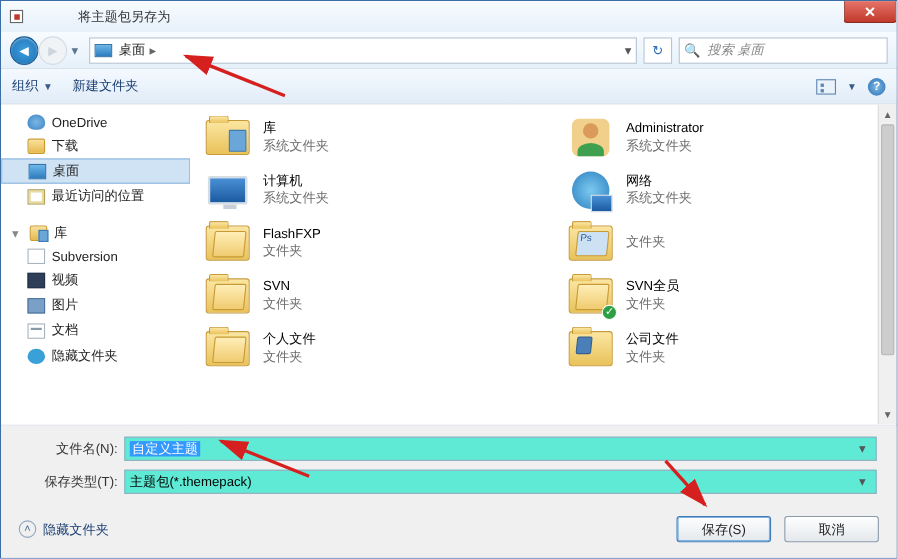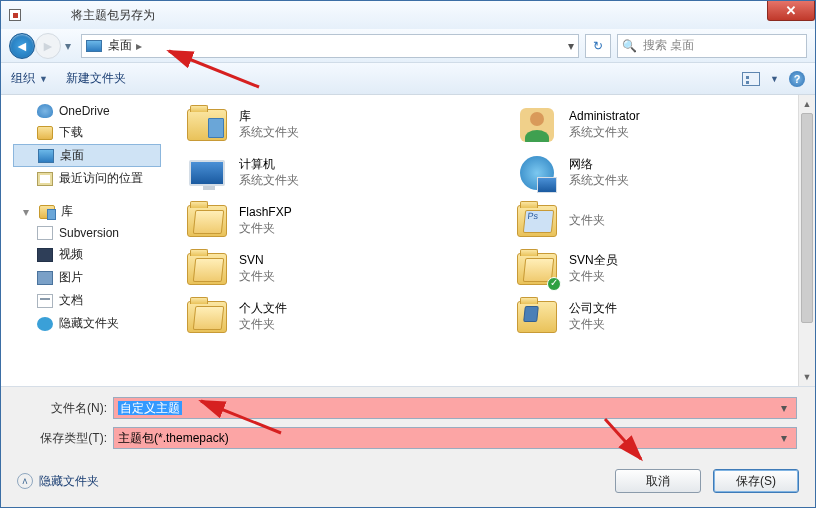--- a/index.html
+++ b/index.html
@@ -36,21 +36,21 @@
   .toolrow .tbtn .arrow { font-size: 9px; color: #3a5c88; }
   .toolrow .spacer { flex: 1; }
   .toolrow .icons { display: flex; gap: 10px; align-items: center; color: #3a5c88; }
   .ico-box { width: 18px; height: 14px; border: 1px solid #5e86b0; background: #eaf2fb; position: relative; }
   .ico-box::before { content: ""; position: absolute; left: 3px; top: 3px; width: 3px; height: 3px; background: #5e86b0; }
   .ico-box::after  { content: ""; position: absolute; left: 3px; top: 8px; width: 3px; height: 3px; background: #5e86b0; }
   .help-ico { width: 16px; height: 16px; border-radius: 50%; background: radial-gradient(#7db9e8,#2a6db0); color: #fff; display: flex; align-items: center; justify-content: center; font-size: 11px; font-weight: bold; }
 
   
   .body { flex: 1; display: flex; border-bottom: 1px solid #d6dee7; overflow: hidden; }
-  .tree { width: 172px; background: #fff; overflow: auto; padding: 6px 12px; }
+  .tree { width: 172px; background: #fff; overflow: auto; padding: 6px 0; }
   .tree .grp { margin-bottom: 10px; }
   .tree .node { display: flex; align-items: center; gap: 6px; padding: 3px 8px 3px 24px; color: #222; white-space: nowrap; }
   .tree .node.head { padding-left: 10px; }
   .tree .node.head .exp { color: #888; width: 10px; display: inline-block; }
   .tree .node.sel { background: #cfe3f5; border: 1px solid #8bb6dd; padding-top: 2px; padding-bottom: 2px; }
   .tree .ticon { width: 16px; height: 14px; display: inline-block; }
   .ticon.cloud { background: radial-gradient(#7cb6e4,#3a84c5); border-radius: 50% 50% 40% 40%; }
   .ticon.dl    { background: linear-gradient(#f9e29a,#e6b84e); border: 1px solid #c79a2d; border-radius: 2px; }
   .ticon.desk  { background: linear-gradient(#6bb7e8,#2e7cc0); border: 1px solid #3a74a7; }
   .ticon.rec   { background: #fff; border: 1px solid #b0a05a; box-shadow: inset 0 0 0 2px #e8dca0; }
@@ -88,21 +88,21 @@
   .scrollbar-v { position: absolute; right: 0; top: 0; bottom: 0; width: 17px; background: #f0f0f0; border-left: 1px solid #dcdcdc; }
   .scrollbar-v .thumb { position: absolute; left: 2px; right: 2px; top: 18px; height: 210px; background: #cdcdcd; border: 1px solid #b6b6b6; border-radius: 2px; }
   .scrollbar-v .arr { position: absolute; left: 0; right: 0; height: 18px; display: flex; align-items: center; justify-content: center; color: #666; font-size: 9px; }
   .scrollbar-v .arr.up { top: 0; }
   .scrollbar-v .arr.dn { bottom: 0; }
 
   
   .fields { padding: 10px 18px 4px 18px; background: #f0f0f0; }
   .frow { display: flex; align-items: center; margin-bottom: 8px; gap: 6px; }
   .frow .flabel { width: 88px; text-align: right; color: #333; }
-  .combo { flex: 1; height: 22px; border: 1px solid #9aacbf; background: #fca5a5; display: flex; align-items: center; padding: 0 4px; position: relative; }
+  .combo { flex: 1; height: 22px; border: 1px solid #9aacbf; background: #5eead4; display: flex; align-items: center; padding: 0 4px; position: relative; }
   .combo .val { flex: 1; color: #000; }
   .combo .dd { width: 16px; text-align: center; color: #555; }
   .combo .sel { background: #3399ff; color: #fff; padding: 0 2px; }
 
   
   .footer { display: flex; align-items: center; padding: 8px 16px 14px 16px; background: #f0f0f0; gap: 12px; }
   .footer .hide { display: flex; align-items: center; gap: 6px; color: #1a3e73; }
   .footer .hide .chev { width: 16px; height: 16px; border-radius: 50%; border: 1px solid #8fa7bf; display: flex; align-items: center; justify-content: center; font-size: 10px; color: #3f6893; }
   .footer .fspacer { flex: 1; }
   .winbtn { min-width: 86px; height: 24px; border: 1px solid #8b9bab; background: linear-gradient(#fefefe,#e4e8ec); border-radius: 3px; display: flex; align-items: center; justify-content: center; color: #222; }
@@ -136,21 +136,21 @@
       <span class="loc-icon"></span>
       <span class="crumbs">
         <span>桌面</span>
         <span class="sep">▸</span>
       </span>
       <span class="dd">▾</span>
     </div>
     <div class="refresh">↻</div>
     <div class="searchbox">
       <span class="sicon">🔍</span>
-      <span style="">搜索 桌面</span>
+      <span style="font-style:italic">搜索 桌面</span>
     </div>
   </div>
 
   <div class="toolrow">
     <span class="tbtn">
       <span>组织</span>
       <span class="arrow">▼</span>
     </span>
     <span class="tbtn">
       <span>新建文件夹</span>
@@ -333,25 +333,25 @@
       </div>
     </div>
   </div>
 
   <div class="footer">
     <span class="hide">
       <span class="chev">˄</span>
       <span>隐藏文件夹</span>
     </span>
     <span class="fspacer"></span>
+    <div class="winbtn default">
+        <span>保存(S)</span>
+      </div>
     <div class="winbtn">
         <span>取消</span>
-      </div>
-    <div class="winbtn default">
-        <span>保存(S)</span>
       </div>
   </div>
 
   <svg class="arrow-svg">
     <defs>
       <marker id="ah" markerWidth="10" markerHeight="10" refX="8" refY="3" orient="auto">
         <path d="M0,0 L9,3 L0,6 Z" fill="#d62020"></path>
       </marker>
     </defs>
     <line x1="258" y1="86" x2="168" y2="50" stroke="#d62020" stroke-width="3" marker-end="url(#ah)"></line>

